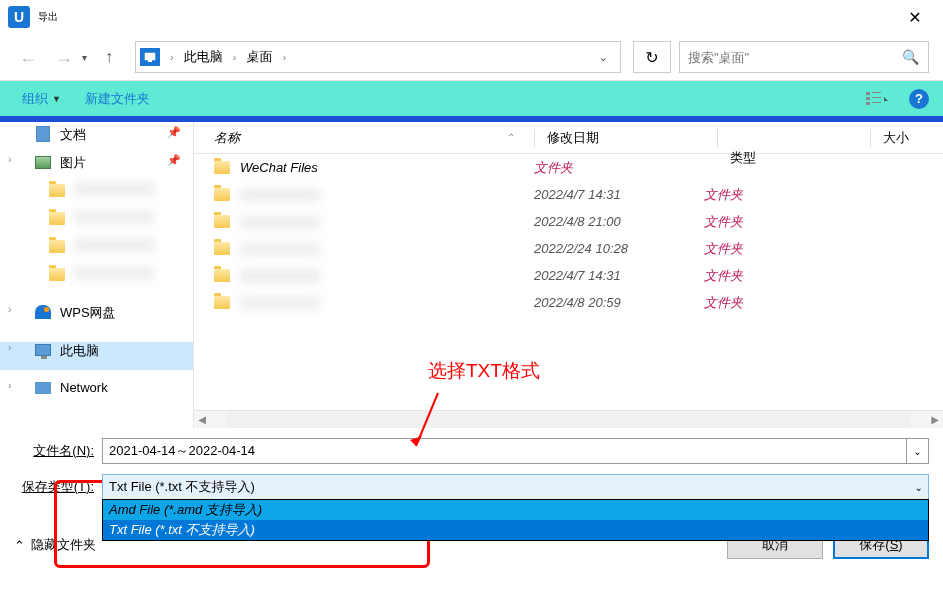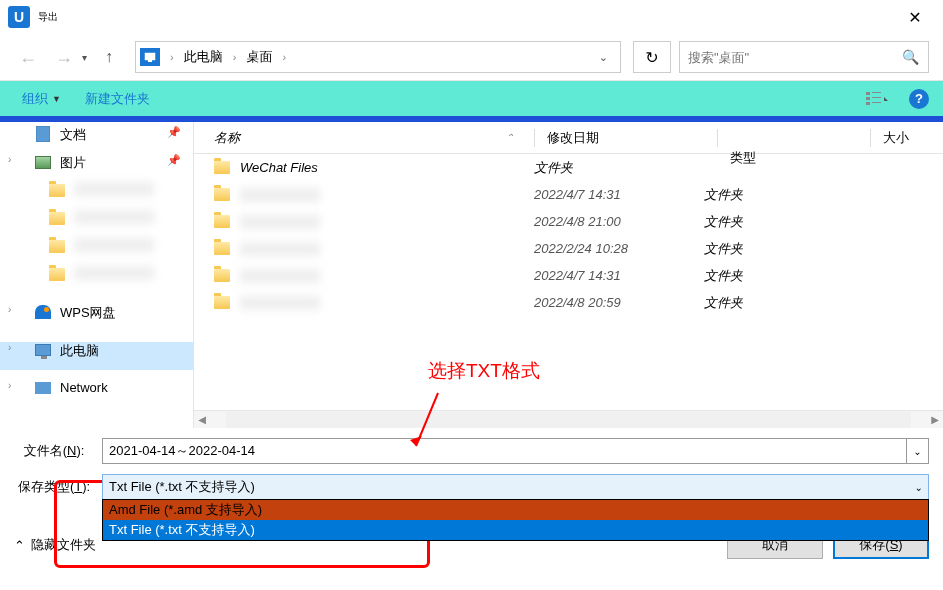--- a/index.html
+++ b/index.html
@@ -55,38 +55,38 @@
     .col-date { width: 170px; }
     .col-type { width: 140px; margin-top: 40px; }
     .col-size { width: 60px; }
     .sort-indicator { margin-left: auto; margin-right: 20px; font-size: 10px; color: #888; }
     .col-divider { width: 1px; height: 18px; background: #ddd; margin-right: 12px; }
     .file-rows { flex: 1; overflow: auto; font-style: italic; }
     .file-row { height: 27px; display: flex; align-items: center; padding-left: 20px; cursor: pointer; }
     .file-row .folder-icon-sm { margin-right: 10px; }
     .file-name { width: 320px; display: flex; align-items: center; }
     .file-date { width: 170px; color: #555; }
-    .file-type { width: 140px; color: #000000; }
+    .file-type { width: 140px; color: #be185d; }
     .blur-name { filter: blur(4px); background: #eee; width: 80px; height: 14px; }
     .hscroll { height: 18px; border-top: 1px solid #e5e5e5; display: flex; align-items: center; background: #f5f5f5; }
     .hscroll-track { flex: 1; height: 16px; background: #f0f0f0; position: relative; margin: 0 16px; }
     .hscroll-arrow { width: 16px; height: 16px; display: flex; align-items: center; justify-content: center; font-size: 10px; color: #888; }
     
     .annotation { position: absolute; top: 358px; left: 428px; color: #ff0000; font-size: 19px; pointer-events: none; }
     .annotation-arrow { position: absolute; top: 388px; left: 408px; pointer-events: none; }
     .red-box { position: absolute; top: 480px; left: 54px; width: 376px; height: 88px; border: 3px solid #ff0000; border-radius: 6px; pointer-events: none; }
     
     .bottom { padding: 10px 14px 14px 14px; }
     .field-row { display: flex; align-items: center; margin-bottom: 10px; }
-    .field-label { width: 80px; text-align: center; margin-right: 8px; }
+    .field-label { width: 80px; text-align: right; margin-right: 8px; text-decoration: underline; }
     .field-input { flex: 1; height: 26px; border: 1px solid #999; padding: 0 6px; font-size: 13px; outline: none; }
     .field-dropdown { width: 22px; height: 26px; border: 1px solid #999; border-left: none; display: flex; align-items: center; justify-content: center; font-size: 10px; cursor: pointer; }
     .combo-wrap { flex: 1; position: relative; }
     .combo-input { width: 100%; height: 26px; border: 1px solid #7eb4ea; background: #e5f1fb; padding: 0 6px; font-size: 13px; outline: none; display: flex; align-items: center; }
-    .combo-dropdown { position: absolute; top: 25px; left: 0; right: 0; border: 1px solid #000; background: #c2410c; z-index: 10; }
+    .combo-dropdown { position: absolute; top: 25px; left: 0; right: 0; border: 1px solid #000; background: #0ea5e9; z-index: 10; font-style: italic; }
     .combo-option { height: 20px; padding: 0 6px; display: flex; align-items: center; font-size: 13px; cursor: pointer; }
     .combo-option.selected { background: #0078d7; color: #fff; }
     .combo-chevron { position: absolute; right: 6px; top: 8px; font-size: 10px; }
     
     .footer { height: 42px; display: flex; align-items: center; padding: 0 14px; gap: 10px; }
     .hide-folders { display: flex; align-items: center; gap: 6px; cursor: pointer; }
     .footer-spacer { flex: 1; }
     .footer-btn { width: 96px; height: 28px; border: 1px solid #adadad; background: #e1e1e1; cursor: pointer; font-size: 13px; }
     .footer-btn.primary { border: 2px solid #0078d7; }
     

